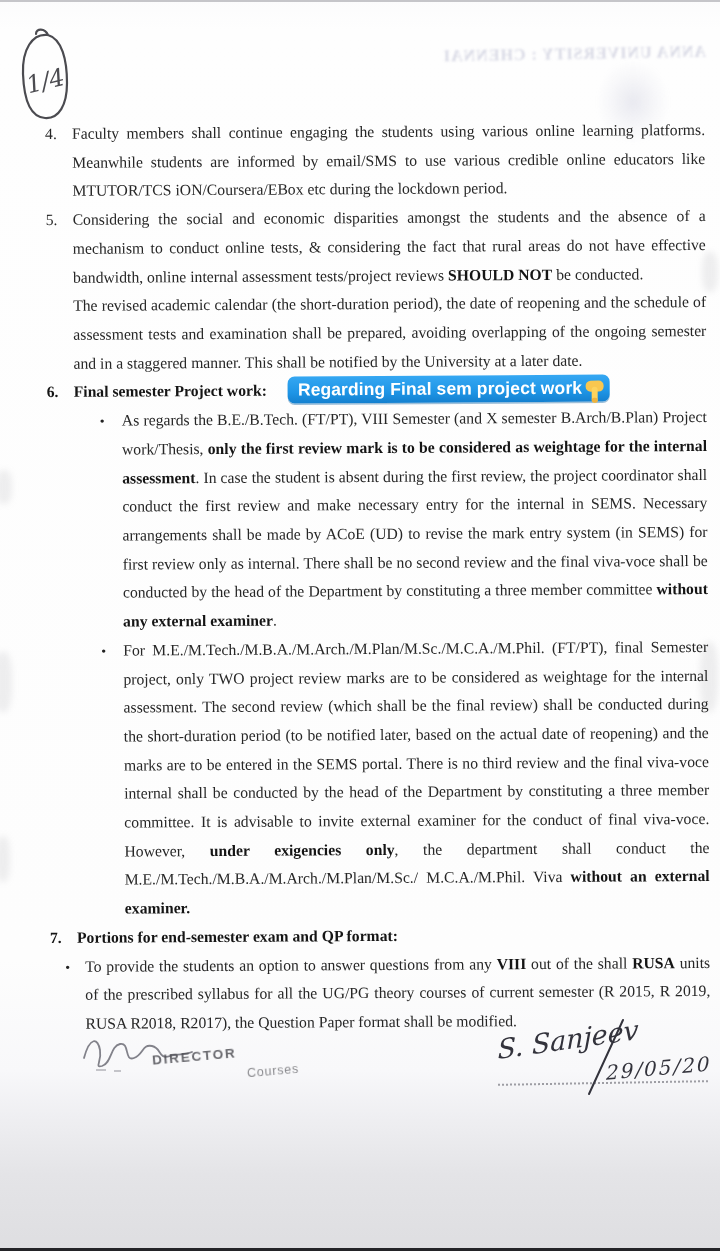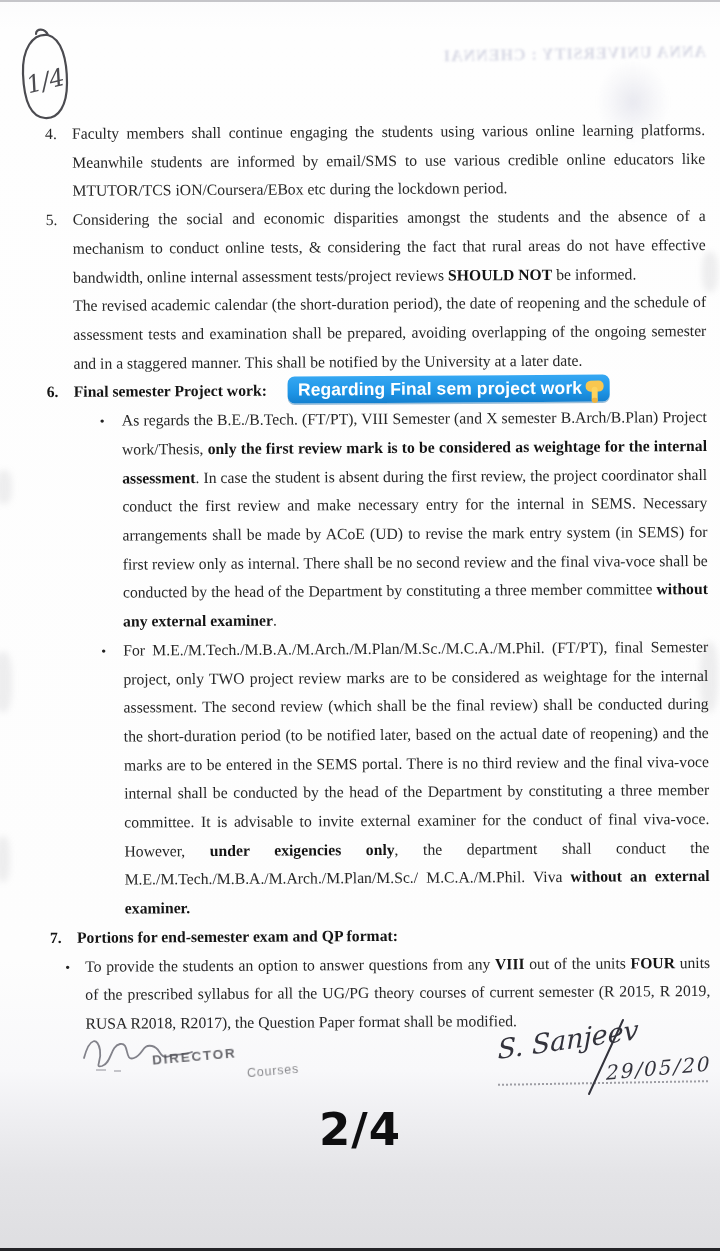--- a/index.html
+++ b/index.html
@@ -128,21 +128,21 @@
     <div class="item">
       <span class="num">4.</span>
       <div class="body">
         <p class="para"><span>Faculty members shall continue engaging the students using various online learning platforms. Meanwhile students are informed by email/SMS to use various credible online educators like MTUTOR/TCS iON/Coursera/EBox etc during the lockdown period.</span></p>
       </div>
     </div>
 
     <div class="item">
       <span class="num">5.</span>
       <div class="body">
-        <p class="para"><span>Considering the social and economic disparities amongst the students and the absence of a mechanism to conduct online tests, &amp; considering the fact that rural areas do not have effective bandwidth, online internal assessment tests/project reviews </span><span class="b">SHOULD NOT</span><span> be informed.</span></p>
+        <p class="para"><span>Considering the social and economic disparities amongst the students and the absence of a mechanism to conduct online tests, &amp; considering the fact that rural areas do not have effective bandwidth, online internal assessment tests/project reviews </span><span class="b">SHOULD NOT</span><span> be conducted.</span></p>
         <p class="para"><span>The revised academic calendar (the short-duration period), the date of reopening and the schedule of assessment tests and examination shall be prepared, avoiding overlapping of the ongoing semester and in a staggered manner. This shall be notified by the University at a later date.</span></p>
       </div>
     </div>
 
     <div class="item header-item">
       <span class="num nb">6.</span>
       <div class="body">
         <span class="hdr"><span class="b">Final semester Project work:</span></span>
         <span class="pill">
           <span>Regarding Final sem project work</span>
@@ -167,36 +167,35 @@
 
     <div class="item header-item">
       <span class="num nb">7.</span>
       <div class="body">
         <span class="hdr"><span class="b">Portions for end-semester exam and QP format:</span></span>
       </div>
     </div>
 
     <div class="bitem outer">
       <span class="dot">•</span>
-      <p class="para"><span>To provide the students an option to answer questions from any </span><span class="b">VIII</span><span> out of the units </span><span class="b">FOUR</span><span> units of the prescribed syllabus for all the UG/PG theory courses of current semester (R 2015, R 2019, RUSA R2018, R2017), the Question Paper format shall be modified.</span></p>
+      <p class="para"><span>To provide the students an option to answer questions from any </span><span class="b">VIII</span><span> out of the shall </span><span class="b">RUSA</span><span> units of the prescribed syllabus for all the UG/PG theory courses of current semester (R 2015, R 2019, RUSA R2018, R2017), the Question Paper format shall be modified.</span></p>
     </div>
 
   </div>
 
   <svg class="scribble" width="115" height="45" viewBox="0 0 115 45">
     <path d="M4,30 C10,8 18,10 20,22 C22,34 14,40 22,38 C32,35 30,18 40,16 C50,14 44,34 54,30 C64,26 62,16 72,18 C82,20 78,32 90,28 C100,25 104,28 112,24" fill="none" stroke="rgba(90,90,100,.75)" stroke-width="1.8" stroke-linecap="round"></path>
     <path d="M16,42 h10 M34,43 h7" fill="none" stroke="rgba(110,110,120,.5)" stroke-width="1.4"></path>
   </svg>
   <div class="dir">DIRECTOR</div>
   <div class="courses">Courses</div>
 
   <div class="sig-name">S. Sanjeev</div>
   <svg class="sig-slash" width="42" height="80" viewBox="0 0 42 80">
     <line x1="38" y1="2" x2="4" y2="76" stroke="#33333c" stroke-width="2" stroke-linecap="round"></line>
   </svg>
   <div class="sig-date">29/05/20</div>
   <div class="sig-dots"></div>
 
-  <div class="page-ind">2/4</div>
 
   <div class="hairline-top"></div>
   <div class="hairline-bottom"></div>
 </div>
 
 </body></html>

